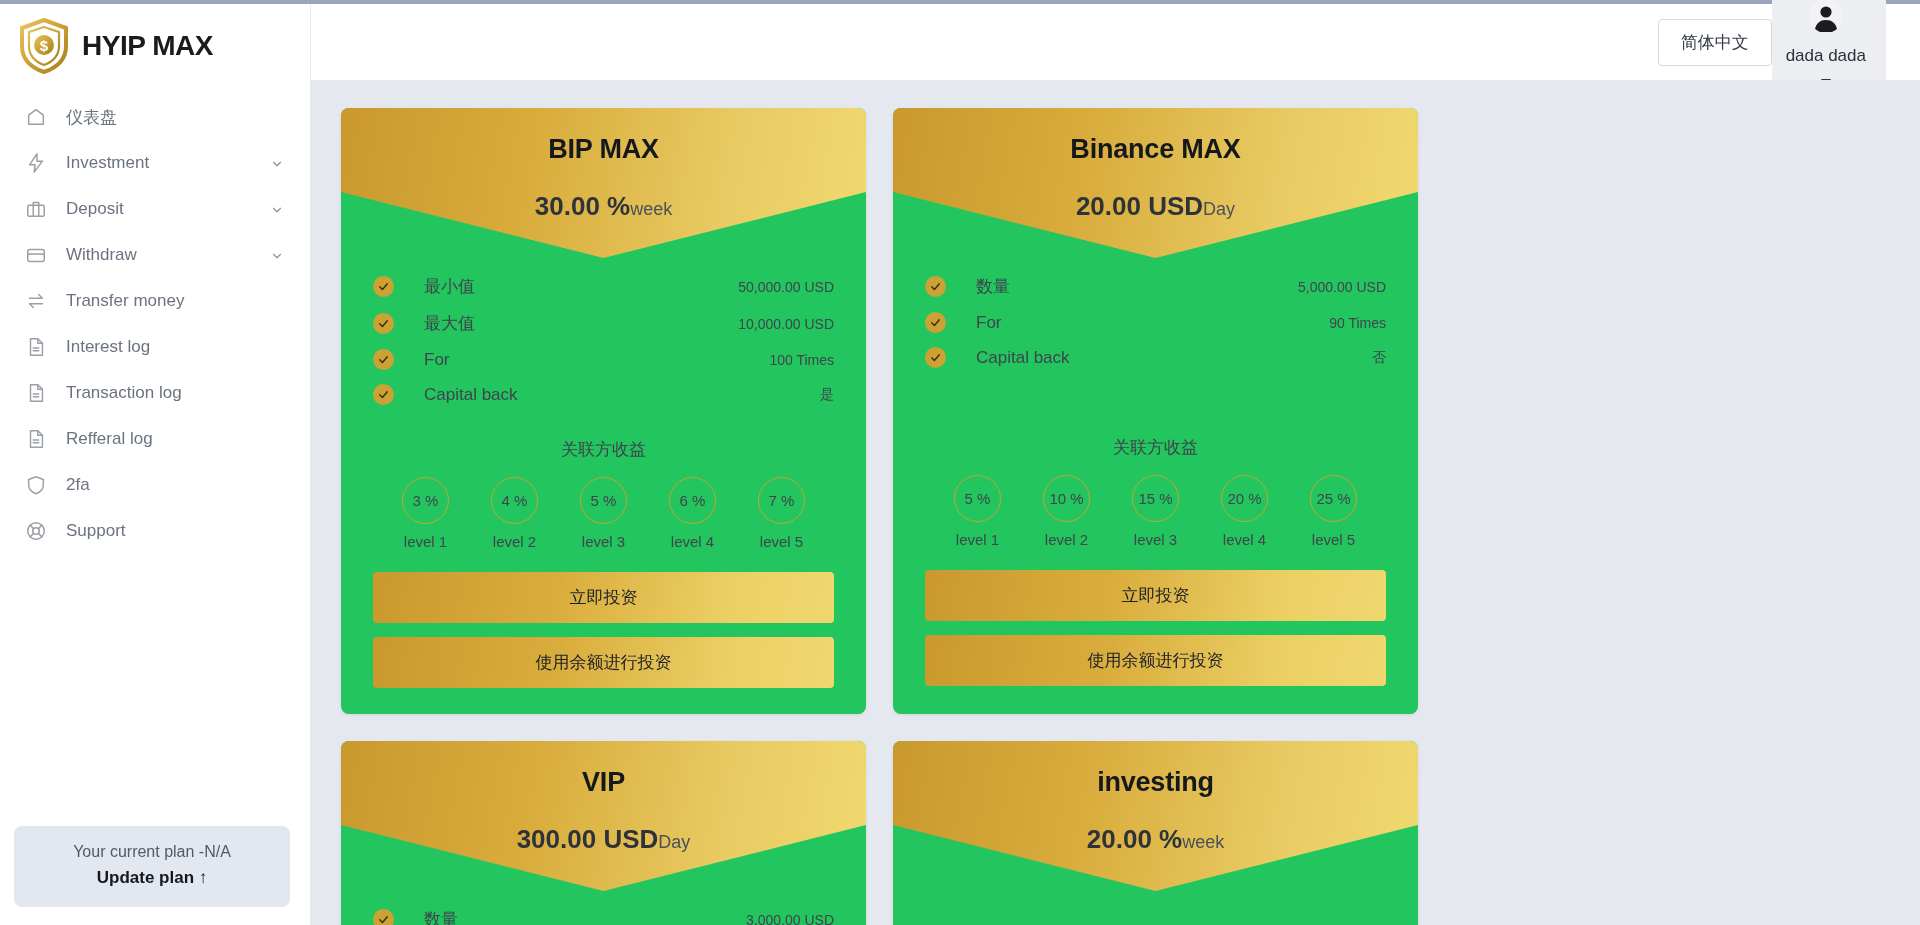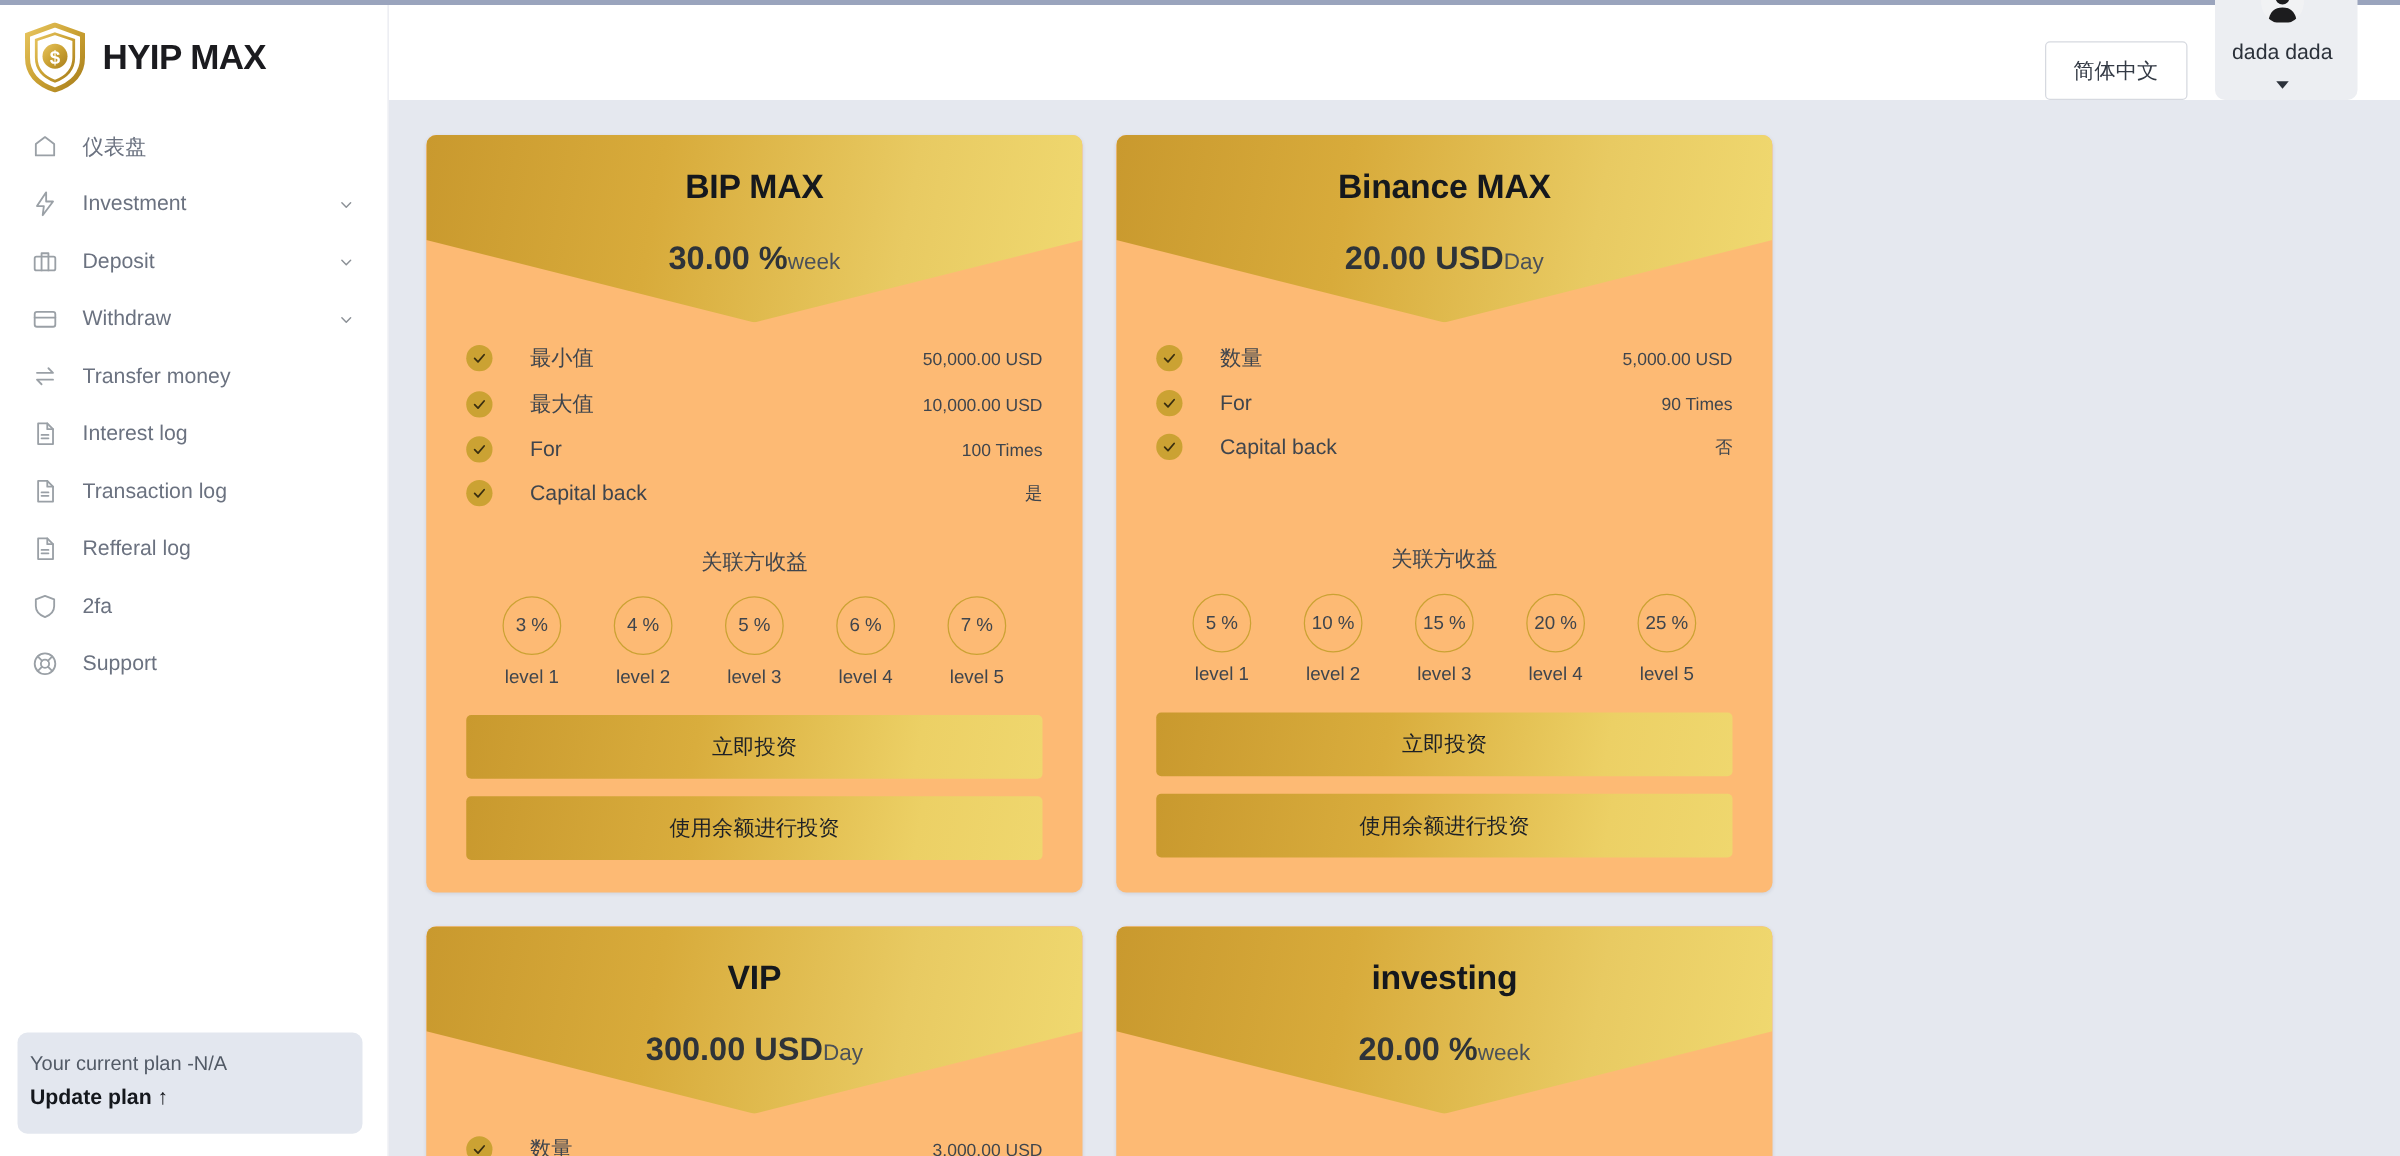--- a/index.html
+++ b/index.html
@@ -37,33 +37,33 @@
   }
   .nav-ic { width: 24px; height: 24px; flex: 0 0 24px; display: flex; align-items: center; justify-content: center; color: #9aa0a6; }
   .nav-ic svg { width: 22px; height: 22px; stroke: #9aa0a6; fill: none; stroke-width: 1.6; stroke-linecap: round; stroke-linejoin: round; }
   .nav-label { flex: 1 1 auto; white-space: nowrap; }
   .nav-caret { width: 14px; height: 14px; flex: 0 0 14px; color: #9aa0a6; margin-right: 6px; }
   .nav-caret svg { width: 14px; height: 14px; stroke: #8b9096; fill: none; stroke-width: 2; stroke-linecap: round; stroke-linejoin: round; }
 
   .plan-box {
     position: absolute; left: 14px; right: 20px; bottom: 18px;
     background: #e3e7ef; border-radius: 8px;
-    padding: 17px 10px 19px; text-align: left;
+    padding: 17px 10px 19px; text-align: center;
   }
   .plan-line1 { font-size: 16px; color: #525a66; margin-bottom: 7px; }
   .plan-line2 { font-size: 17px; color: #15181d; font-weight: 700; }
 
   
   .main { flex: 1 1 auto; display: flex; flex-direction: column; min-width: 0; }
 
   .topbar {
     height: 76px; flex: 0 0 76px;
     background: #fff;
-    display: flex; align-items: flex-end; justify-content: flex-end;
-    gap: 22px; padding-right: 34px;
+    display: flex; align-items: center; justify-content: flex-end;
+    padding-right: 34px;
   }
   .lang-box {
     border: 1px solid #d6d9e0; border-radius: 4px;
     padding: 11px 22px; font-size: 17px; color: #333a45;
     background: #fff; cursor: pointer; min-width: 96px; text-align: center;
   }
   .user-box {
     background: #eceef2; border-radius: 8px;
     display: flex; align-items: center; gap: 13px;
     padding: 9px 20px 9px 14px; cursor: pointer; flex-direction: column;
@@ -80,21 +80,21 @@
   .content {
     flex: 1 1 auto; min-height: 0; overflow: hidden;
     background: #e5e8ef;
     padding: 28px 30px 0 30px;
   }
   .grid { display: flex; flex-wrap: wrap; gap: 27px; }
 
   
   .card {
     width: 525px; flex: 0 0 525px;
-    background: #fdba74; border-radius: 8px;
+    background: #22c55e; border-radius: 8px;
     box-shadow: 0 1px 3px rgba(30,40,70,.10);
     overflow: hidden; display: flex; flex-direction: column;
   }
   .card-head {
     position: relative; width: 100%;
     background: linear-gradient(100deg, #c9992e 0%, #d8ab3b 35%, #e8ca62 72%, #f0d970 100%);
     padding: 26px 0 0 0;
     clip-path: polygon(0 0, 100% 0, 100% 56%, 50% 100%, 0 56%);
     height: 150px;
     text-align: center;

